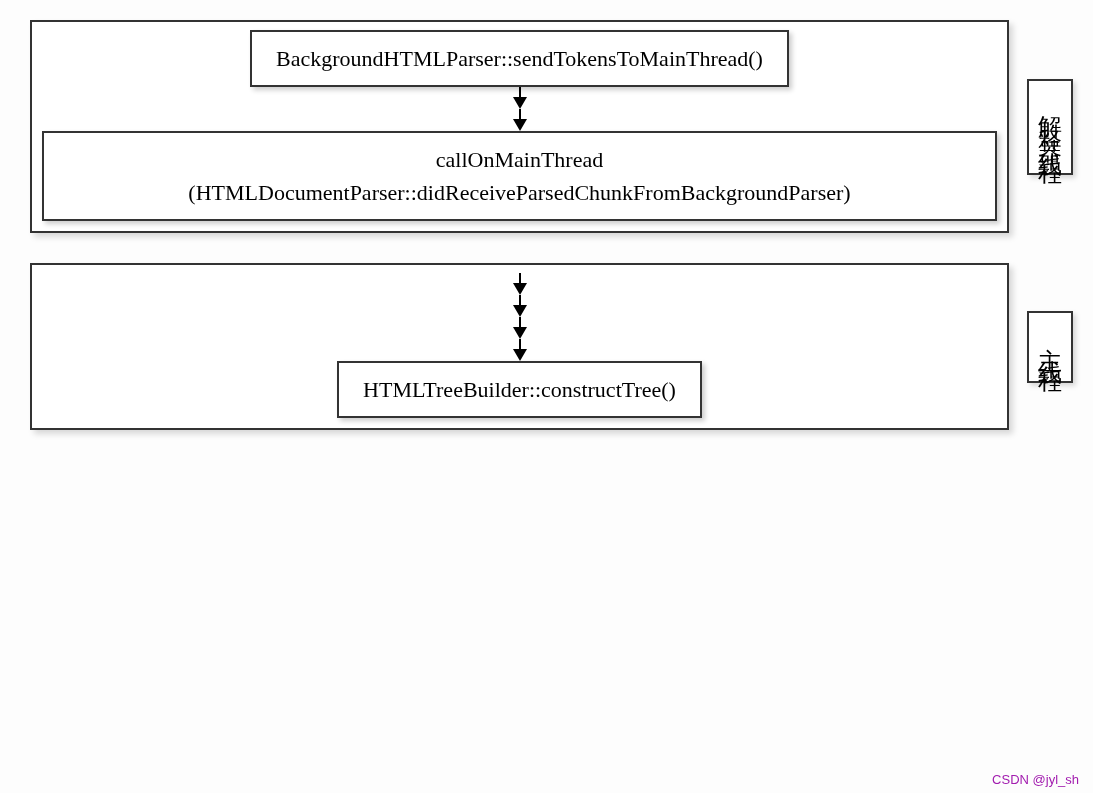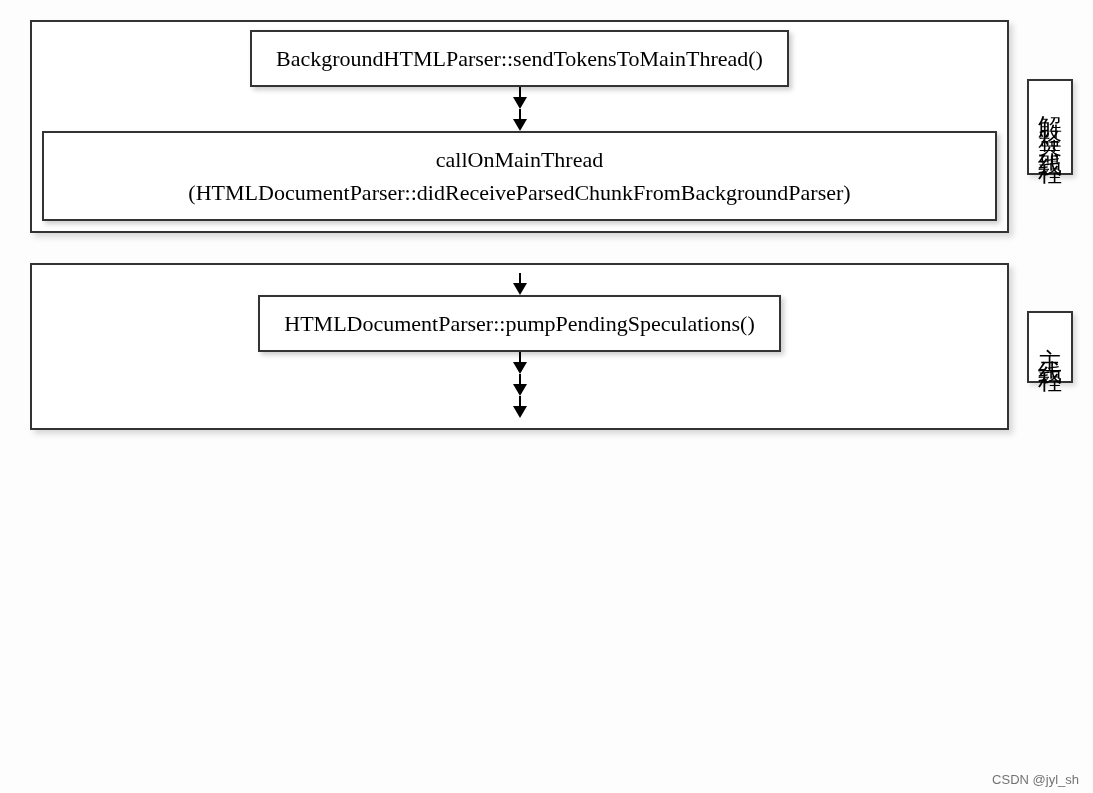--- a/index.html
+++ b/index.html
@@ -73,21 +73,21 @@
     letter-spacing: 12px;
     background: #fff;
     box-shadow: 3px 3px 5px rgba(0,0,0,0.15);
     padding: 16px 2px;
   }
   .watermark {
     position: absolute;
     right: 14px;
     bottom: 6px;
     font-size: 13px;
-    color: #737373;
+    color: #a21caf;
     font-family: Arial, sans-serif;
   }
 </style>
 </head>
 <body>
 
 <div class="container">
 
   <div class="group-row">
     <div class="group">
@@ -95,23 +95,23 @@
       <div class="arrow"></div>
       <div class="arrow"></div>
       <div class="box full">callOnMainThread<br>(HTMLDocumentParser::didReceiveParsedChunkFromBackgroundParser)</div>
     </div>
     <div class="side-label">解释器线程</div>
   </div>
 
   <div class="group-row">
     <div class="group">
       <div class="arrow"></div>
-      <div class="box">HTMLDocumentParser::pumpPendingSpeculations()</div>
       <div class="arrow"></div>
       <div class="arrow"></div>
       <div class="arrow"></div>
+      <div class="box">HTMLTreeBuilder::constructTree()</div>
     </div>
     <div class="side-label">主线程</div>
   </div>
 
 </div>
 
 <div class="watermark">CSDN @jyl_sh</div>
 
 </body></html>

